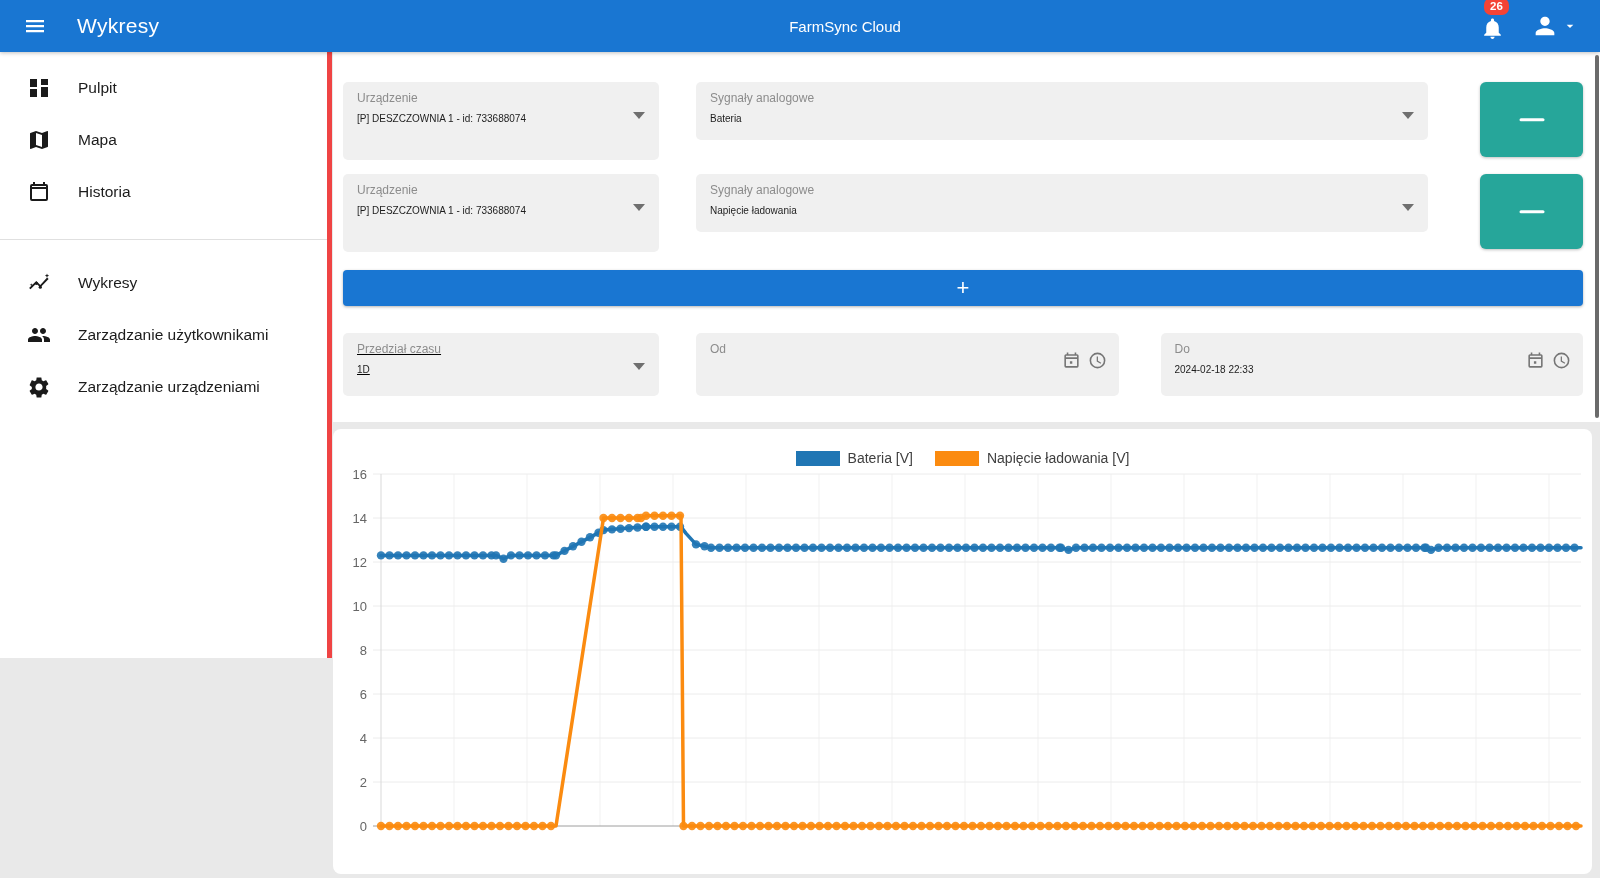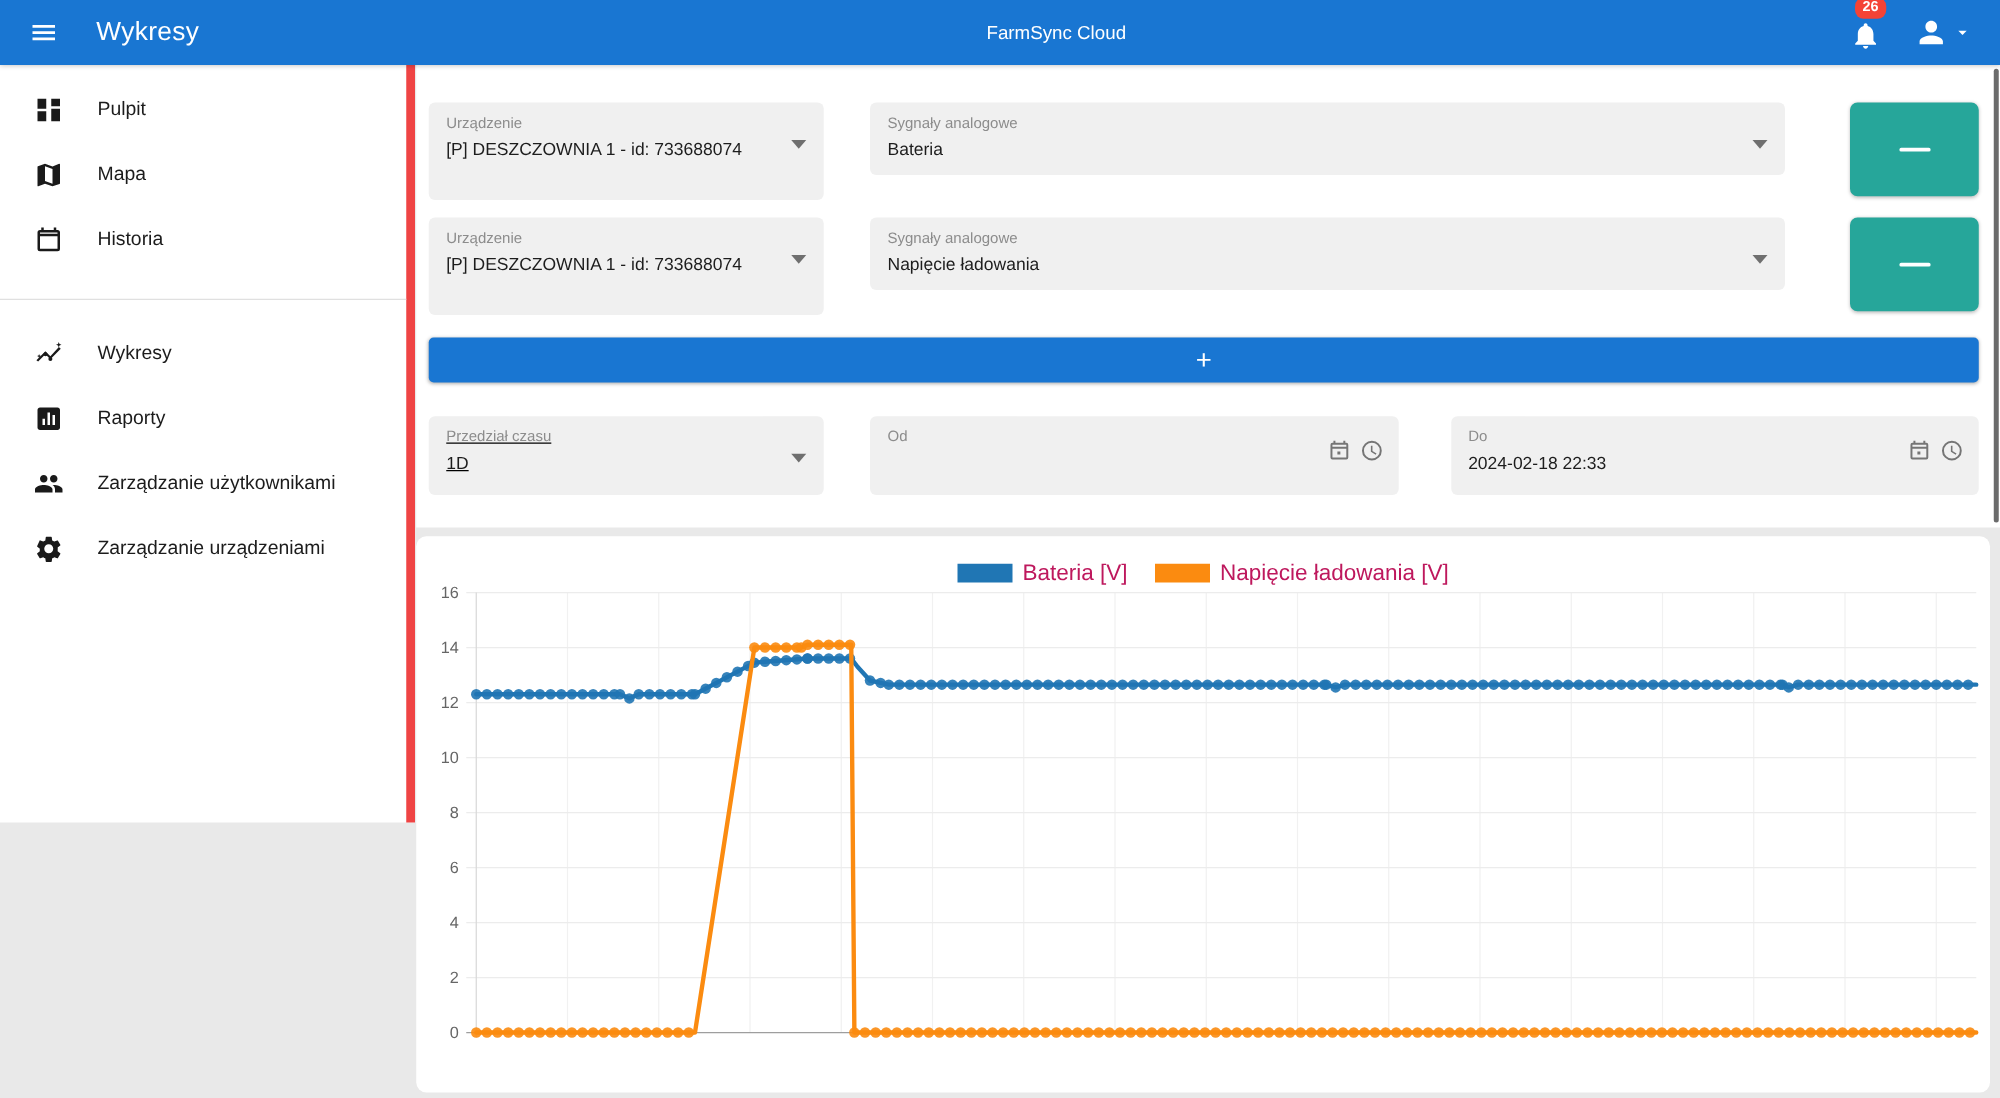--- a/index.html
+++ b/index.html
@@ -18,34 +18,34 @@
     font-size:15px; font-weight:500; }
   .topbar-right { position:absolute; right:22px; display:flex; align-items:center; }
   .bell-wrap { position:relative; width:30px; height:30px; display:flex; align-items:flex-end;
     justify-content:flex-end; cursor:pointer; margin-right:26px; }
   .badge { position:absolute; top:-13px; left:9px; background:var(--c-badge,#f44336);
     color:#fff; font-size:11.5px; font-weight:bold; padding:2px 6px; border-radius:7px; line-height:13px; }
   .user-wrap { display:flex; align-items:center; cursor:pointer; }
 
   
   .sidebar { position:absolute; left:0; top:52px; width:332px; height:606px;
-    background:#fff; border-right:7px solid #ef4444; padding-top:10px; z-index:20; }
+    background:#fff; border-right:5px solid #ef4444; padding-top:10px; z-index:20; }
   .side-item { height:52px; display:flex; align-items:center; cursor:pointer; }
   .side-icon { width:24px; height:24px; margin-left:27px; color:#1a1a1a; flex:none; }
   .side-label { margin-left:27px; font-size:15.5px; color:#1c1c1c; }
   .side-divider { height:1px; background:#e0e0e0; margin:21px 0 17px 0; }
 
   
   .main { position:absolute; left:333px; top:52px; width:1267px; height:826px; }
   .controls { background:#fff; padding:30px 17px 26px 10px; }
   .sel-row { display:flex; align-items:flex-start; margin-bottom:14px; }
   .selbox { position:relative; background:#f0f0f0; border-radius:5px; padding:9px 34px 9px 14px;
     cursor:pointer; }
   .selbox .lab { font-size:12px; color:#8c8c8c; }
-  .selbox .val { font-size:14px; color:#1d1d1d; margin-top:4px; line-height:20px; }
+  .selbox .val { font-size:10px; color:#1d1d1d; margin-top:4px; line-height:20px; }
   .device-box { width:316px; min-height:78px; }
   .signal-box { flex:1; margin-left:37px; min-height:58px; }
   .arrow { position:absolute; right:14px; top:30px; width:0; height:0;
     border-left:6px solid transparent; border-right:6px solid transparent;
     border-top:7px solid #6f6f6f; }
   .remove-btn { width:103px; height:75px; margin-left:52px; background:var(--c-remove,#26a69a);
     border:none; border-radius:6px; cursor:pointer; position:relative; flex:none;
     box-shadow:0 1px 3px rgba(0,0,0,.25); }
   .minus-bar { position:absolute; left:50%; top:50%; transform:translate(-50%,-50%);
     width:25px; height:3.5px; background:#fff; border-radius:2px; }
@@ -61,21 +61,21 @@
     color:#757575; }
   .date-icons svg { display:block; cursor:pointer; }
 
   .gap-band { height:7px; }
   .chart-card { background:#fff; border-radius:8px; margin-right:8px; height:445px;
     padding-bottom:7px; }
   .legend { display:flex; justify-content:center; align-items:center; gap:22px;
     padding-top:20px; height:38px; }
   .legend-item { display:flex; align-items:center; gap:8px; cursor:pointer; }
   .legend-swatch { width:44px; height:15px; flex:none; }
-  .legend-text { font-size:18px; color:#be185d; }
+  .legend-text { font-size:14px; color:#404040; }
   .chart-svg { display:block; margin-left:2px; overflow:visible; }
 
   .scroll-thumb { position:absolute; right:1px; top:55px; width:4px; height:363px;
     background:#6b6b6b; border-radius:2px; cursor:pointer; z-index:40; }
 </style>
 </head>
 <body>
 
 <header class="topbar">
   <span class="hamburger">
@@ -126,26 +126,20 @@
   <div class="side-divider"></div>
 
   <div class="side-item">
     <svg class="side-icon" viewBox="0 0 24 24" fill="currentColor">
         <path d="M3.5 18.2l5.8-5.8 4 4L21.6 8l-1.5-1.4-6.8 7.3-4-4-7.2 7.2z"></path>
         <circle cx="9.4" cy="12.3" r="1.6"></circle>
         <circle cx="13.3" cy="16.2" r="1.6"></circle>
         <path d="M20 2.5l.6 1.6 1.6.6-1.6.6-.6 1.6-.6-1.6-1.6-.6 1.6-.6zM4.3 12.2l.45 1.2 1.2.45-1.2.45-.45 1.2-.45-1.2-1.2-.45 1.2-.45z"></path>
       </svg>
     <span class="side-label">Wykresy</span>
-  </div>
-  <div class="side-item">
-    <svg class="side-icon" viewBox="0 0 24 24" fill="currentColor">
-        <path d="M19 3H5c-1.1 0-2 .9-2 2v14c0 1.1.9 2 2 2h14c1.1 0 2-.9 2-2V5c0-1.1-.9-2-2-2zM9 17H7v-5h2v5zm4 0h-2V7h2v10zm4 0h-2v-8h2v8z"></path>
-      </svg>
-    <span class="side-label">Raporty</span>
   </div>
   <div class="side-item">
     <svg class="side-icon" viewBox="0 0 24 24" fill="currentColor">
         <path d="M16 11c1.66 0 2.99-1.34 2.99-3S17.66 5 16 5c-1.66 0-3 1.34-3 3s1.34 3 3 3zm-8 0c1.66 0 2.99-1.34 2.99-3S9.66 5 8 5C6.34 5 5 6.34 5 8s1.34 3 3 3zm0 2c-2.33 0-7 1.17-7 3.5V19h14v-2.5c0-2.33-4.67-3.5-7-3.5zm8 0c-.29 0-.62.02-.97.05 1.16.84 1.97 1.97 1.97 3.45V19h6v-2.5c0-2.33-4.67-3.5-7-3.5z"></path>
       </svg>
     <span class="side-label">Zarządzanie użytkownikami</span>
   </div>
   <div class="side-item">
     <svg class="side-icon" viewBox="0 0 24 24" fill="currentColor">
         <path d="M19.14 12.94c.04-.3.06-.61.06-.94 0-.32-.02-.64-.07-.94l2.03-1.58c.18-.14.23-.41.12-.61l-1.92-3.32c-.12-.22-.37-.29-.59-.22l-2.39.96c-.5-.38-1.03-.7-1.62-.94l-.36-2.54c-.04-.24-.24-.41-.48-.41h-3.84c-.24 0-.43.17-.47.41l-.36 2.54c-.59.24-1.13.57-1.62.94l-2.39-.96c-.22-.08-.47 0-.59.22L2.74 9.87c-.12.21-.08.47.12.61l2.03 1.58c-.05.3-.09.63-.09.94s.02.64.07.94l-2.03 1.58c-.18.14-.23.41-.12.61l1.92 3.32c.12.22.37.29.59.22l2.39-.96c.5.38 1.03.7 1.62.94l.36 2.54c.05.24.24.41.48.41h3.84c.24 0 .44-.17.47-.41l.36-2.54c.59-.24 1.13-.56 1.62-.94l2.39.96c.22.08.47 0 .59-.22l1.92-3.32c.12-.22.07-.47-.12-.61l-2.01-1.58zM12 15.6A3.61 3.61 0 0 1 8.4 12c0-1.98 1.62-3.6 3.6-3.6s3.6 1.62 3.6 3.6-1.62 3.6-3.6 3.6z"></path>

